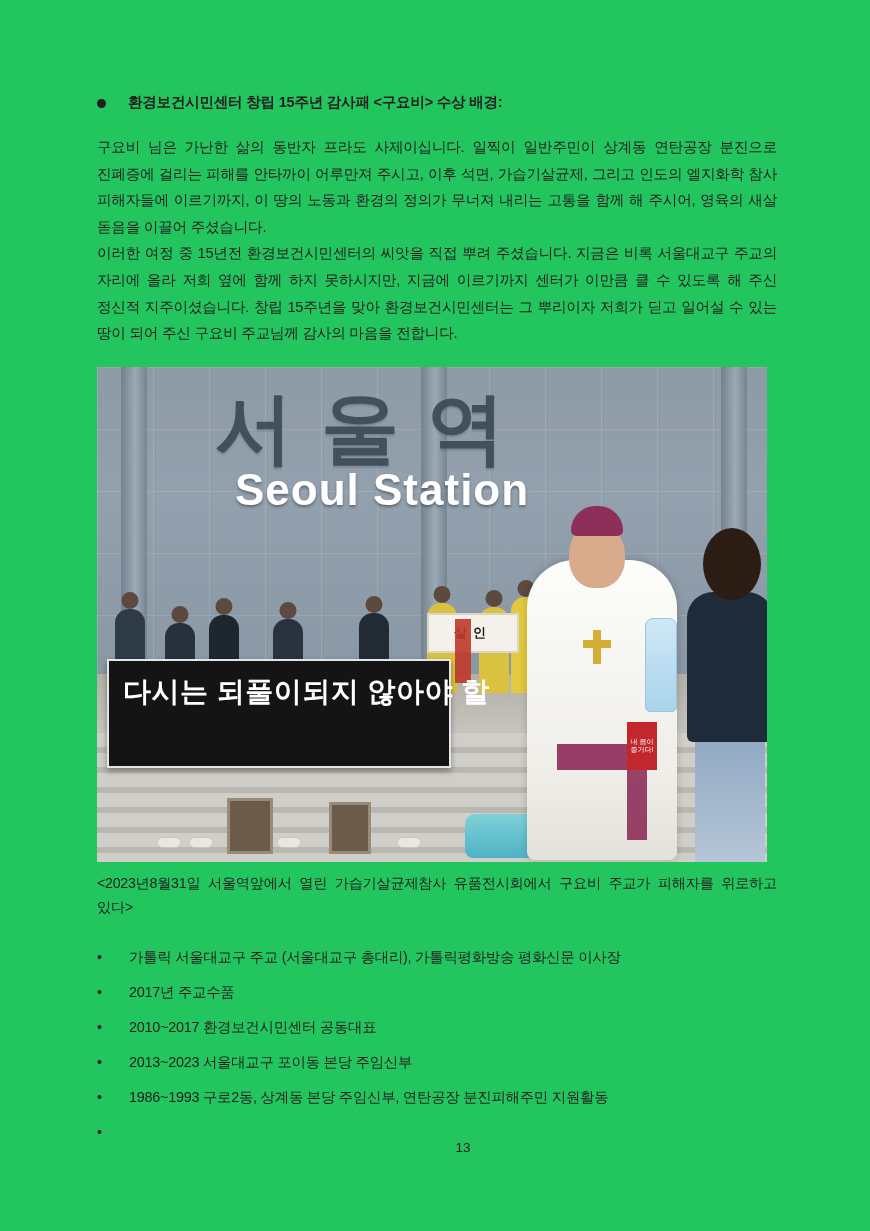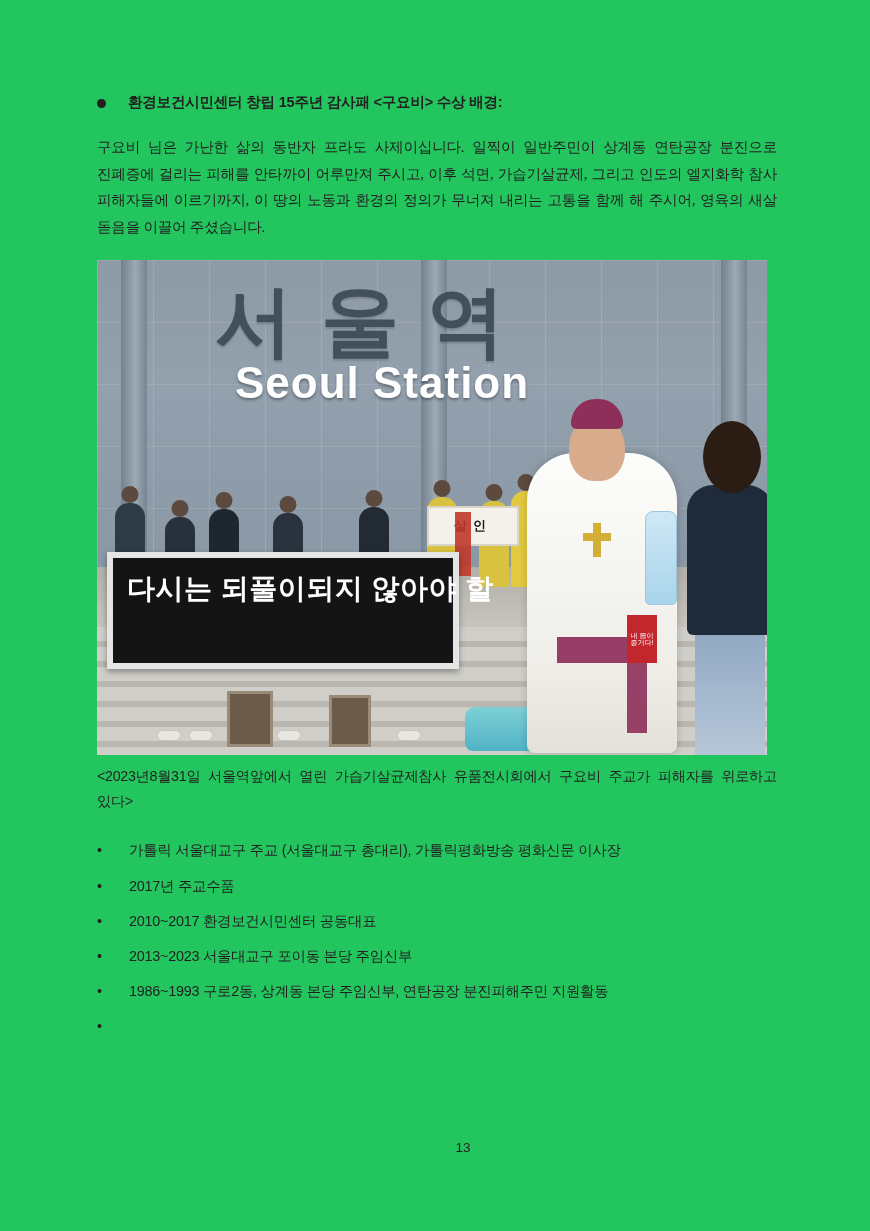--- a/index.html
+++ b/index.html
@@ -53,21 +53,20 @@
 
   
   .para {
     font-size: 14.6px;
     line-height: 1.82;
     text-align: justify;
     text-justify: inter-ideograph;
     letter-spacing: -0.25px;
     margin: 0 0 0 0;
     word-break: keep-all;
-    font-family: Liberation Serif, serif;
   }
   .para + .para {
     margin-top: 0px;
   }
 
   
   .photo-wrap {
     margin-top: 20px;
     width: 670px;
     height: 495px;
@@ -141,21 +140,21 @@
     background: linear-gradient(180deg,#b3b0a9,#c6c4bd);
   }
   
   .banner {
     position: absolute;
     left: 10px;
     top: 292px;
     width: 340px;
     height: 105px;
     background: #141414;
-    border: 6px solid #e5e5e5;
+    border: 2px solid #e5e5e5;
     box-shadow: 0 3px 6px rgba(0,0,0,0.35);
   }
   .banner-l1, .banner-l2 {
     position: absolute;
     left: 14px;
     color: #ffffff;
     font-weight: bold;
     letter-spacing: 0.5px;
     white-space: nowrap;
   }
@@ -406,20 +405,21 @@
 
 <div class="page">
   <div class="content">
 
     <div class="heading-row">
       <div class="heading-bullet"></div>
       <div class="heading-text">환경보건시민센터 창립 15주년 감사패 &lt;구요비&gt; 수상 배경:</div>
     </div>
 
     <p class="para">구요비 님은 가난한 삶의 동반자 프라도 사제이십니다. 일찍이 일반주민이 상계동 연탄공장 분진으로 진폐증에 걸리는 피해를 안타까이 어루만져 주시고, 이후 석면, 가습기살균제, 그리고 인도의 엘지화학 참사 피해자들에 이르기까지, 이 땅의 노동과 환경의 정의가 무너져 내리는 고통을 함께 해 주시어, 영육의 새살 돋음을 이끌어 주셨습니다.</p>
+    <p class="para">이러한 여정 중 15년전 환경보건시민센터의 씨앗을 직접 뿌려 주셨습니다. 지금은 비록 서울대교구 주교의 자리에 올라 저희 옆에 함께 하지 못하시지만, 지금에 이르기까지 센터가 이만큼 클 수 있도록 해 주신 정신적 지주이셨습니다. 창립 15주년을 맞아 환경보건시민센터는 그 뿌리이자 저희가 딛고 일어설 수 있는 땅이 되어 주신 구요비 주교님께 감사의 마음을 전합니다.</p>
 
     <div class="photo-wrap">
       <div class="photo">
         <div class="facade">
           <div class="glasswall"></div>
         </div>
         <div class="pillar" style="left:24px;"></div>
         <div class="pillar" style="left:324px;"></div>
         <div class="pillar" style="left:624px;"></div>
 

